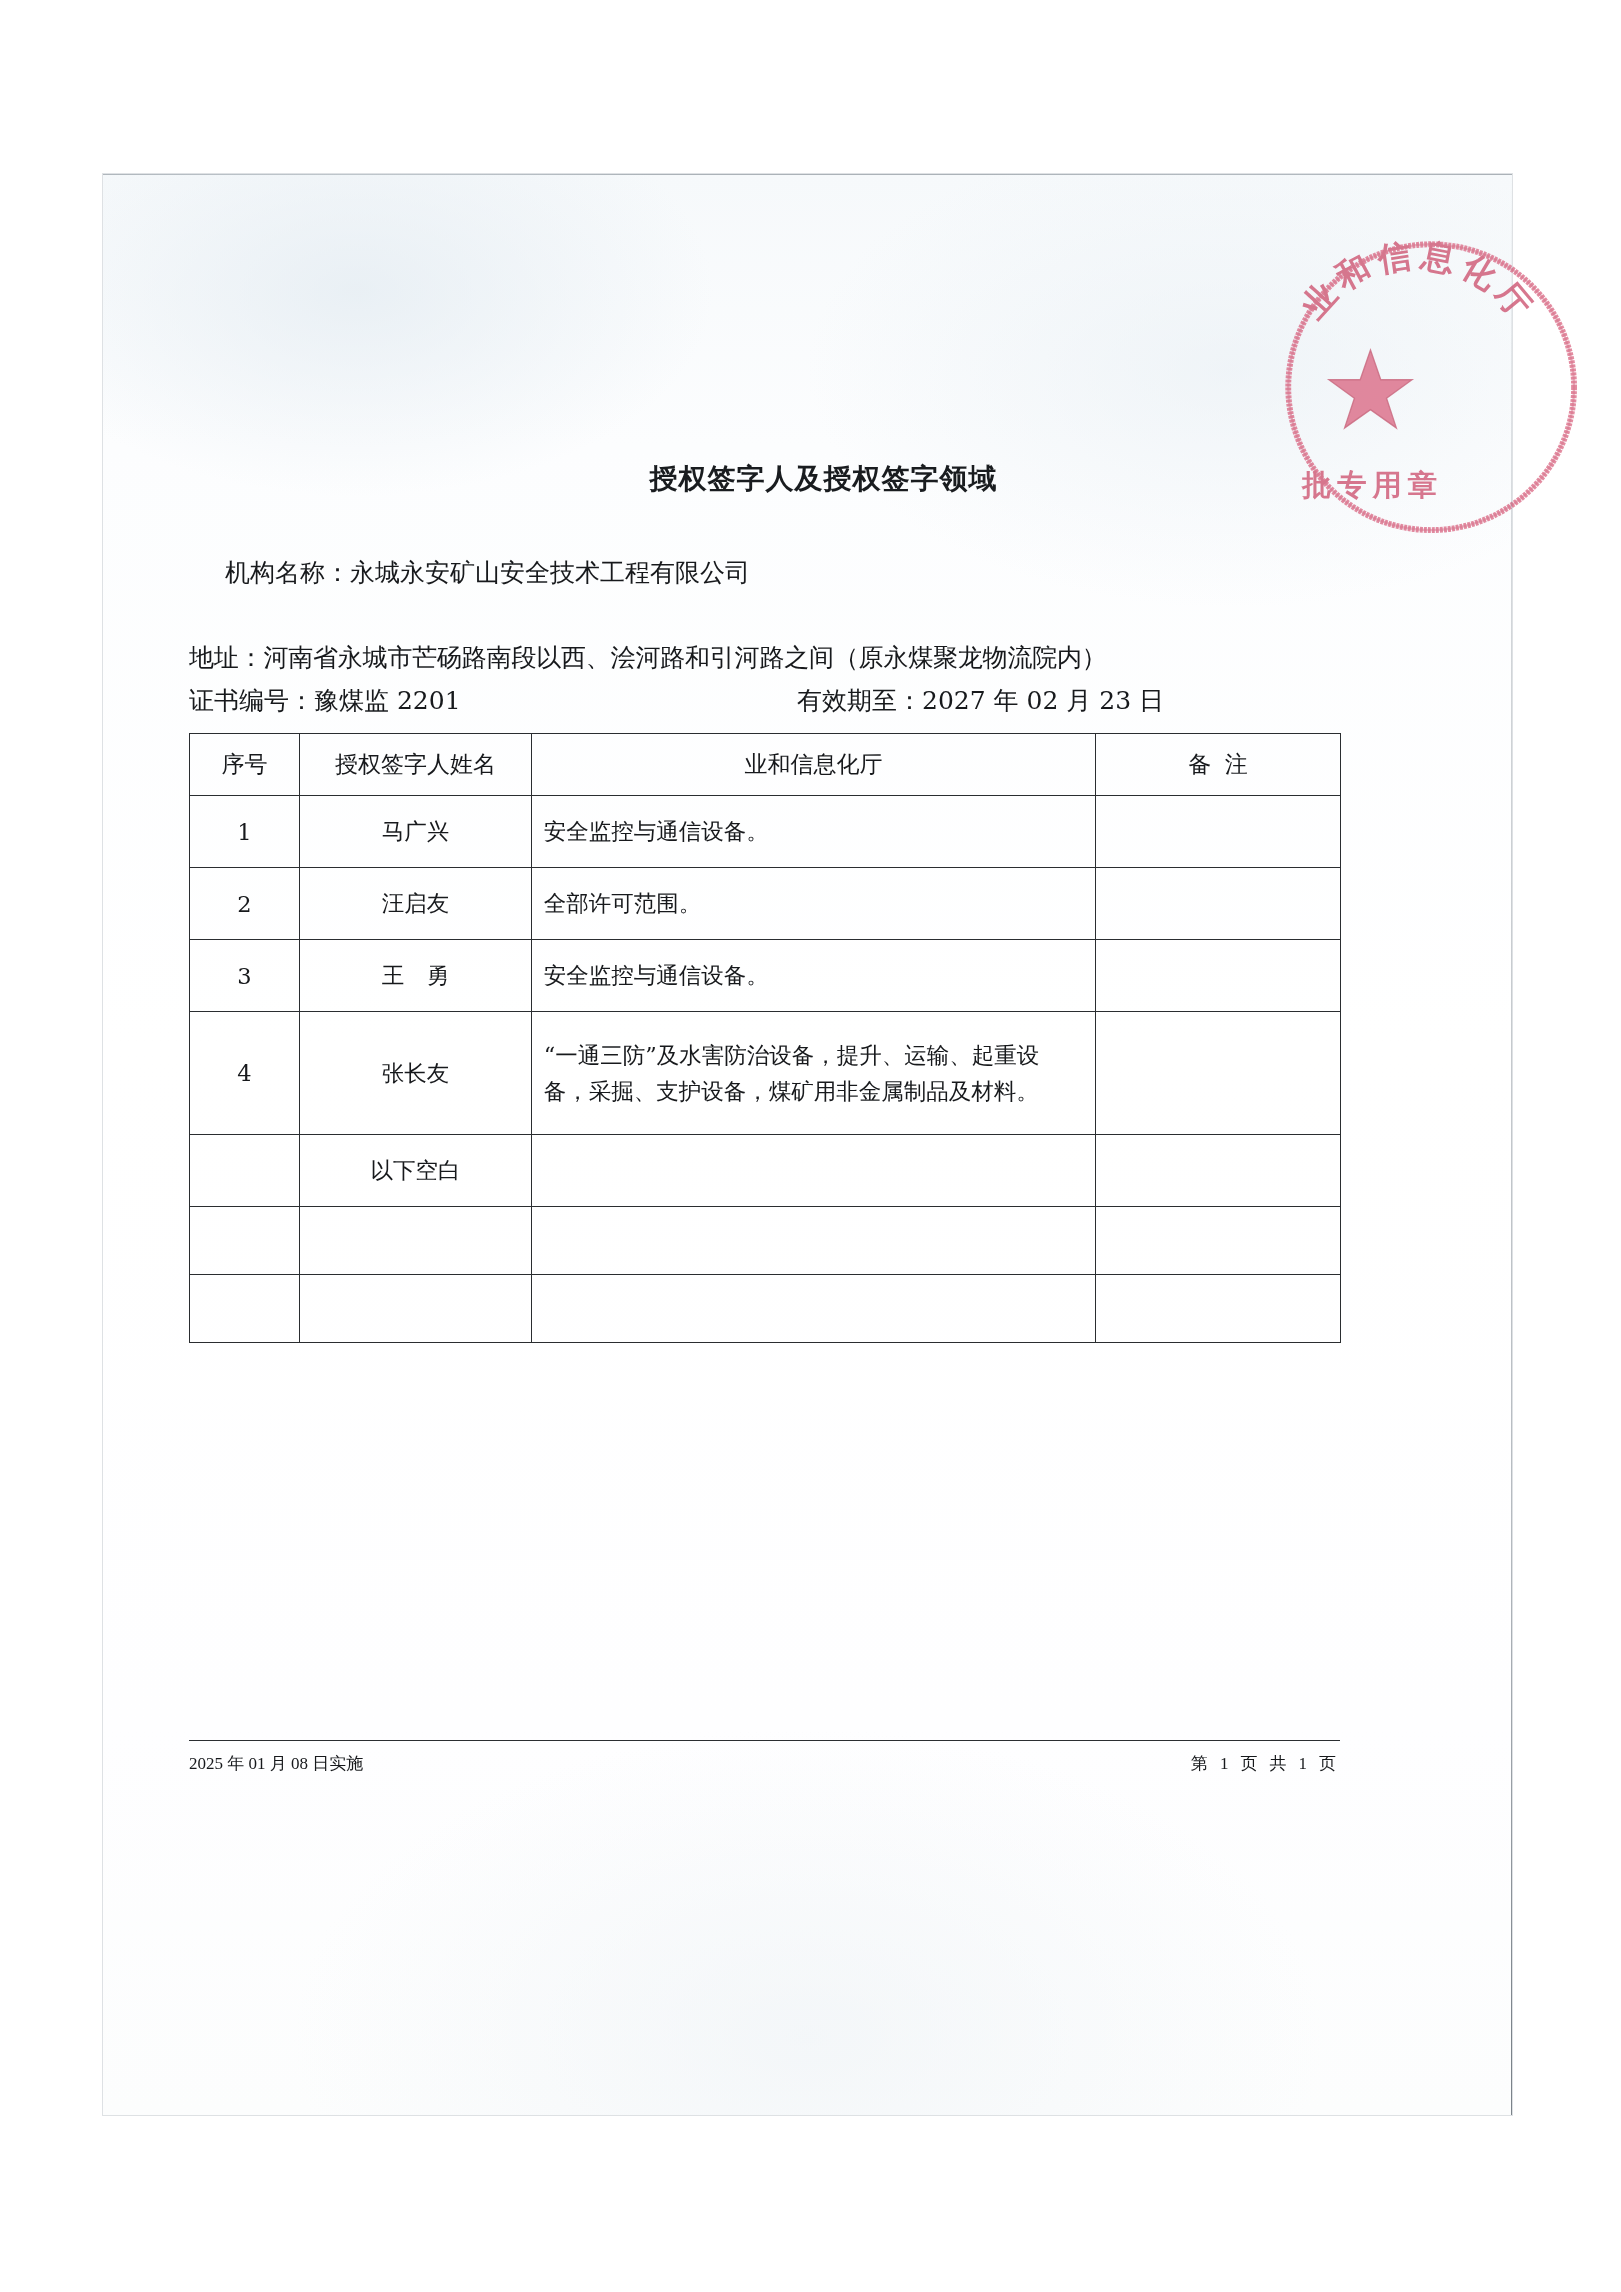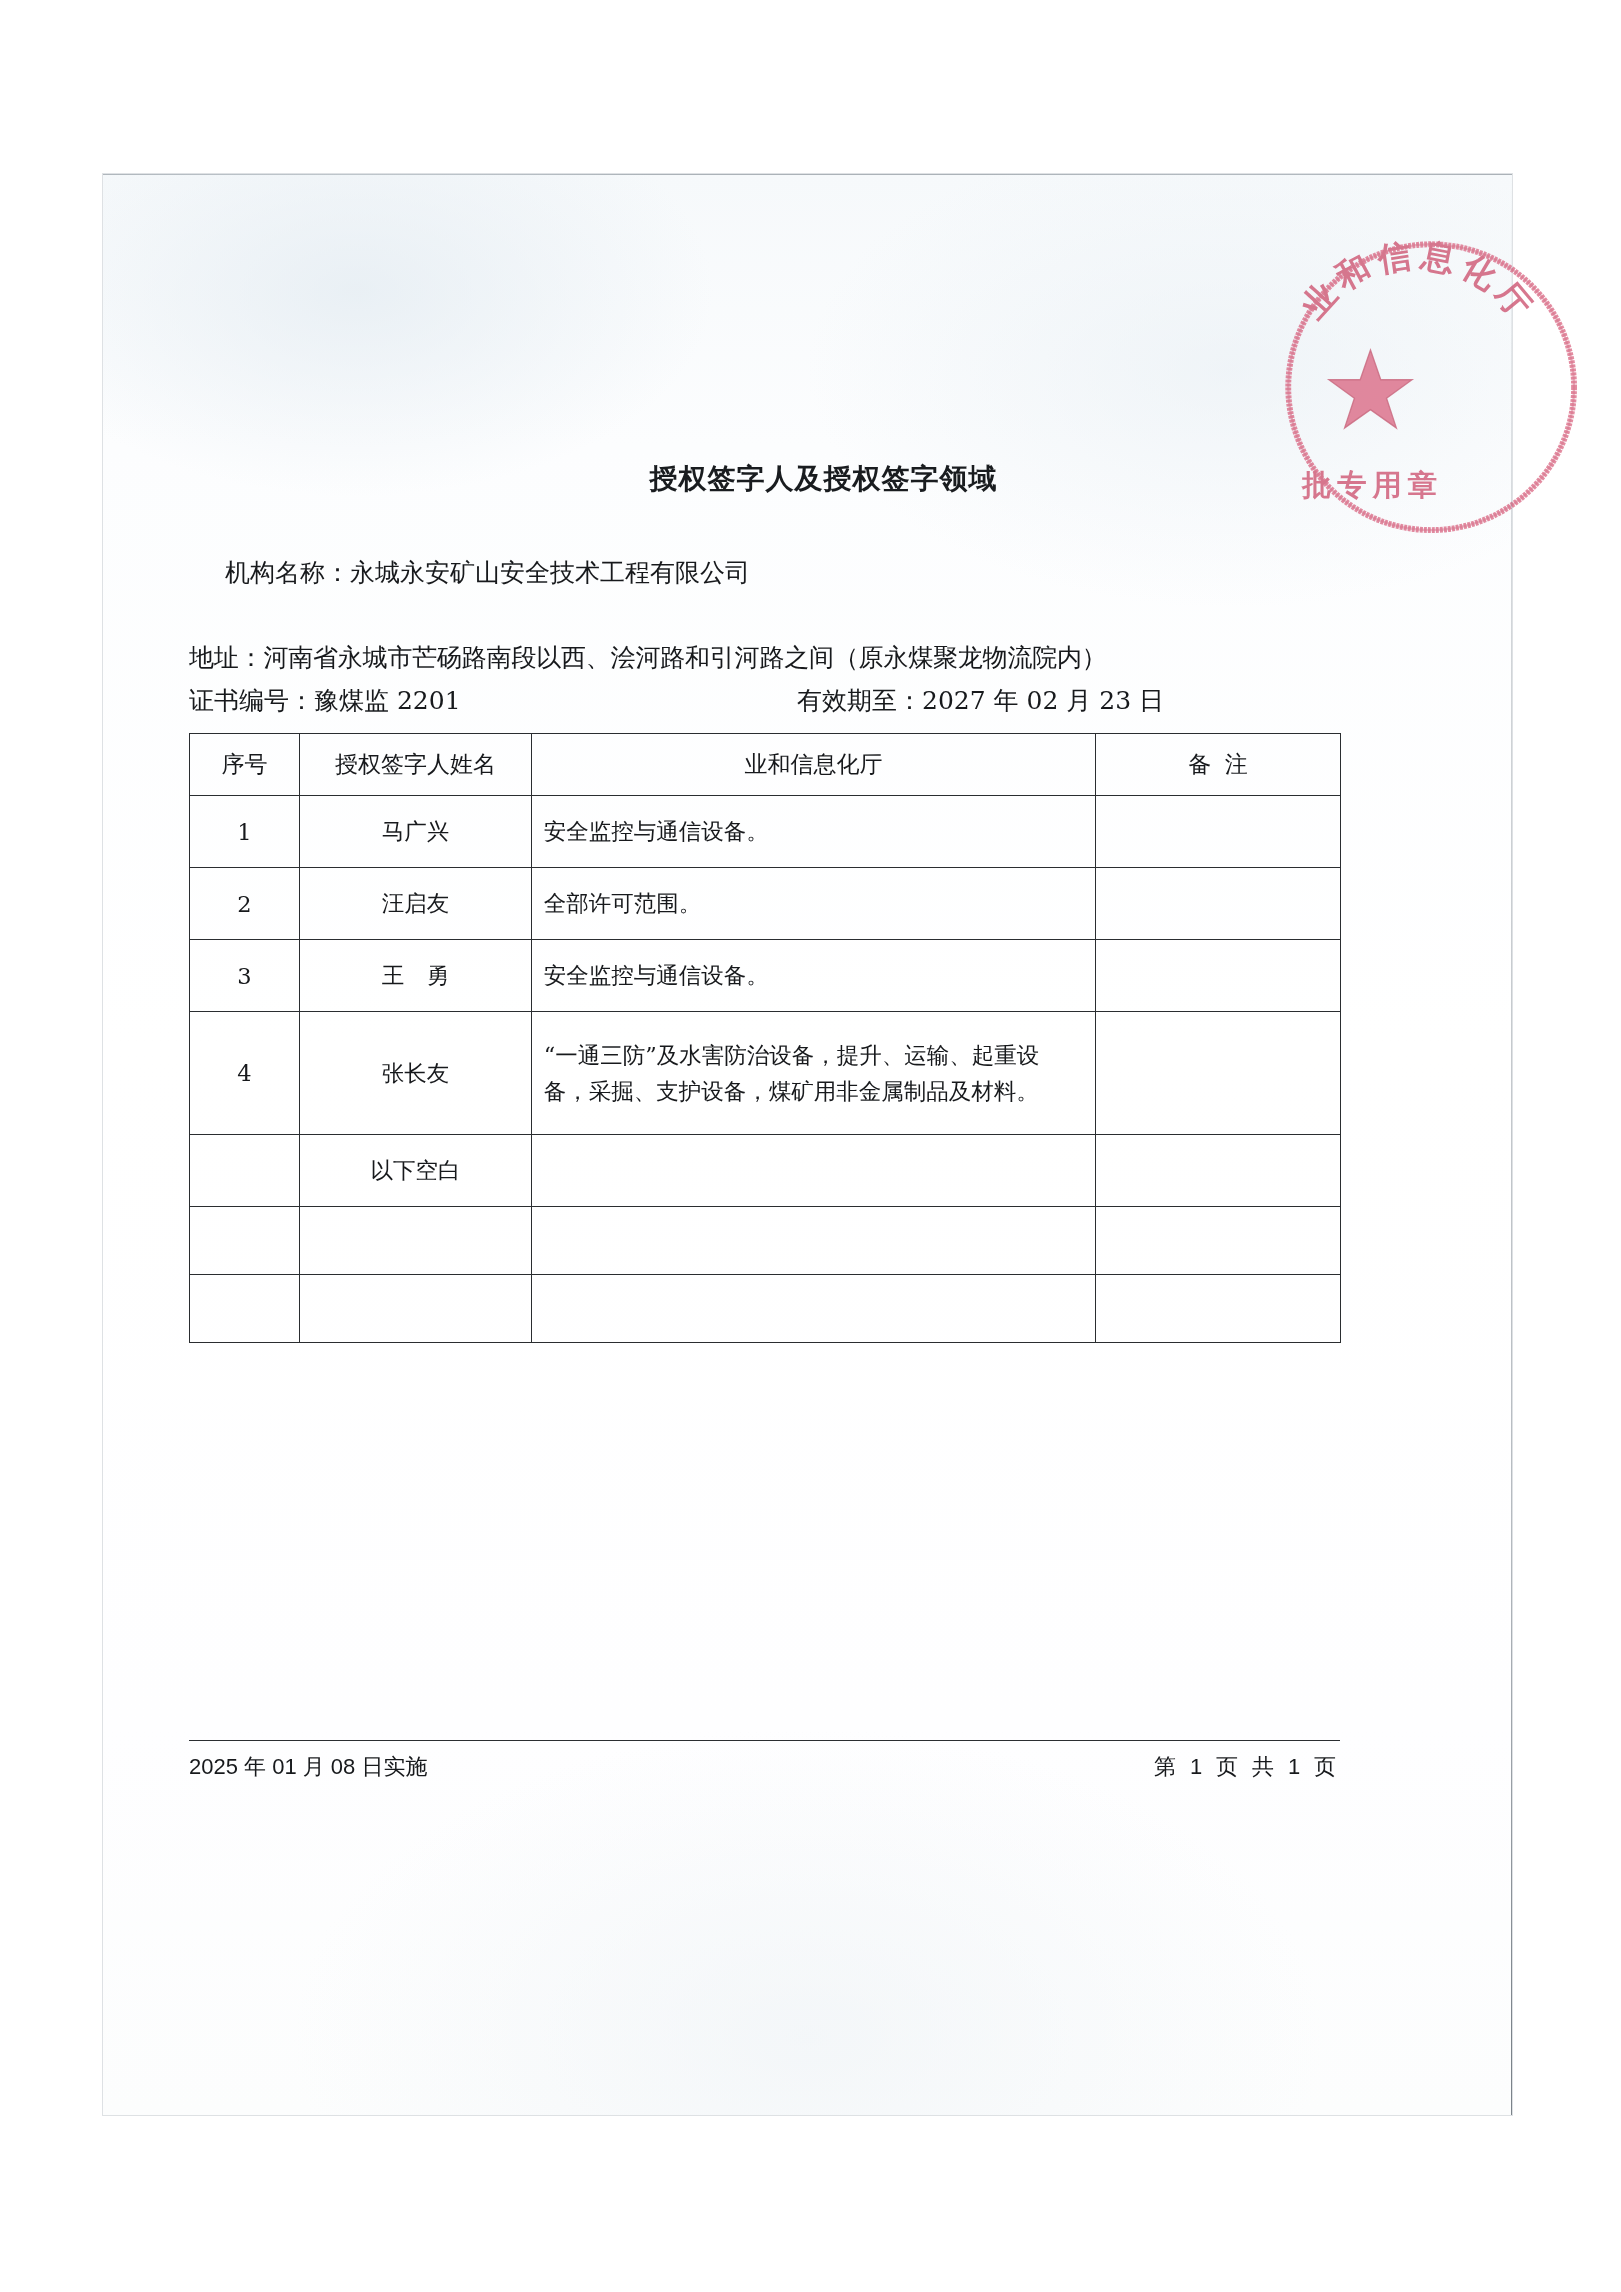--- a/index.html
+++ b/index.html
@@ -154,23 +154,23 @@
   .hdr-note { letter-spacing: 13.7px; text-indent: 13.7px; }
 
   
   #page-footer {
     position: absolute;
     left: 86px;
     top: 1566px;
     width: 1151px;
     border-top: 1.6px solid #2b2e31;
     padding-top: 10.8px;
-    font-size: 22px;
+    font-size: 17px;
     color: #17191c;
-    font-family: Liberation Sans, sans-serif;
+    font-family: Liberation Serif, serif;
     display: flex;
     justify-content: space-between;
     align-items: flex-end;
   }
   .footer-right { letter-spacing: 3.9px; }
 
   
   #official-seal {
     position: absolute;
     left: 1093px;

